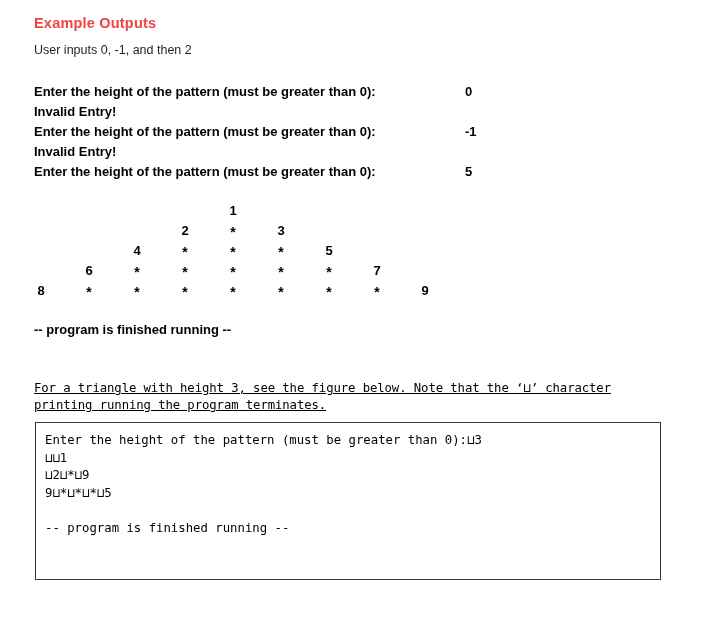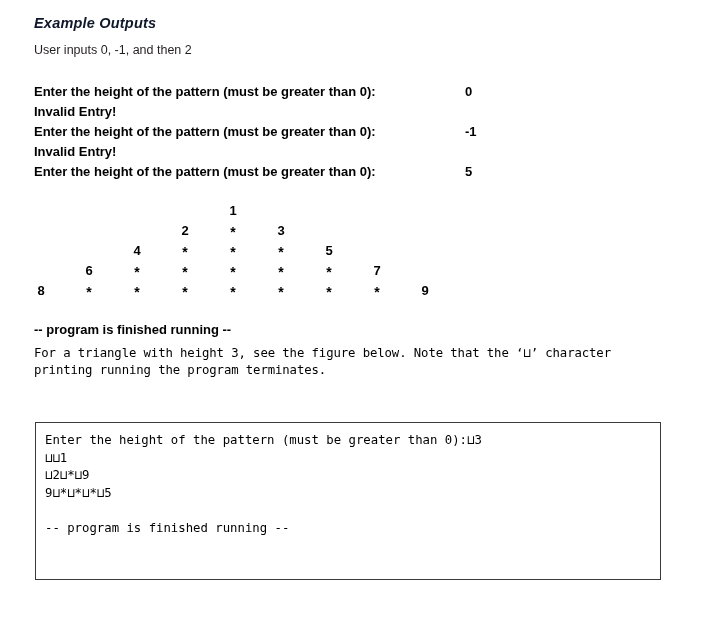--- a/index.html
+++ b/index.html
@@ -15,24 +15,23 @@
     color: #000000;
     overflow: hidden;
   }
 
   
   .section-heading {
     position: absolute;
     left: 34px;
     top: 15px;
     font-family: "Liberation Sans", sans-serif;
-    font-style: italic;
     font-weight: bold;
     font-size: 14.5px;
-    color: #0f172a;
+    color: #ef4444;
     letter-spacing: 0.2px;
     white-space: nowrap;
   }
 
   .intro-line {
     position: absolute;
     left: 34px;
     top: 43px;
     font-size: 12.5px;
     font-weight: normal;
@@ -101,27 +100,28 @@
     font-size: 13px;
     font-weight: bold;
     color: #000;
     white-space: nowrap;
   }
 
   
   .explain {
     position: absolute;
     left: 34px;
-    top: 345px;
+    top: 380px;
     width: 628px;
     font-family: "DejaVu Sans Mono", "Liberation Mono", monospace;
     font-size: 12.3px;
     line-height: 17px;
     color: #000;
     letter-spacing: -0.1px;
+    text-decoration: underline;
   }
   .explain .ln { display: block; white-space: pre; }
 
   
   .code-box {
     position: absolute;
     left: 35px;
     top: 422px;
     width: 626px;
     height: 158px;

